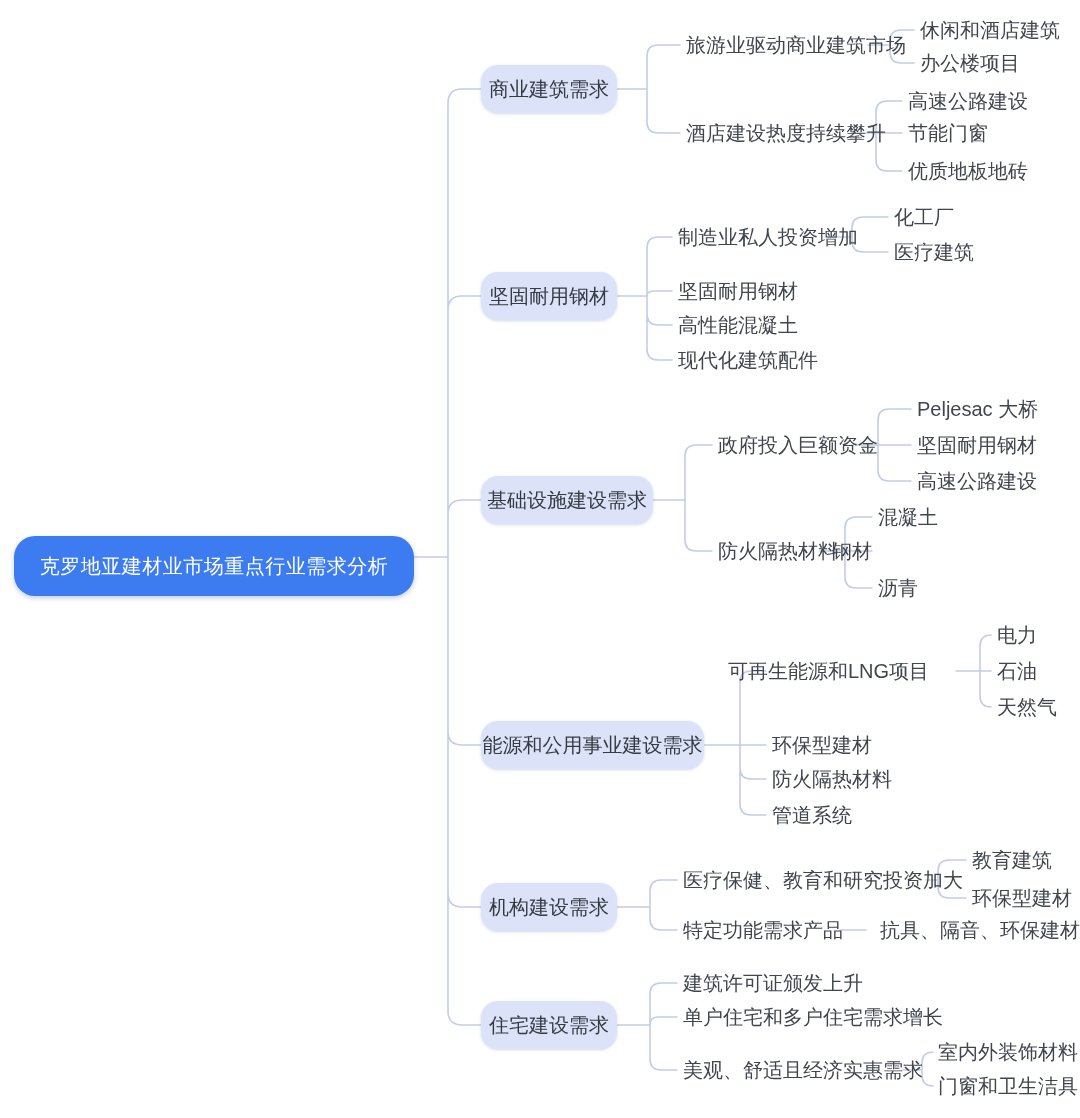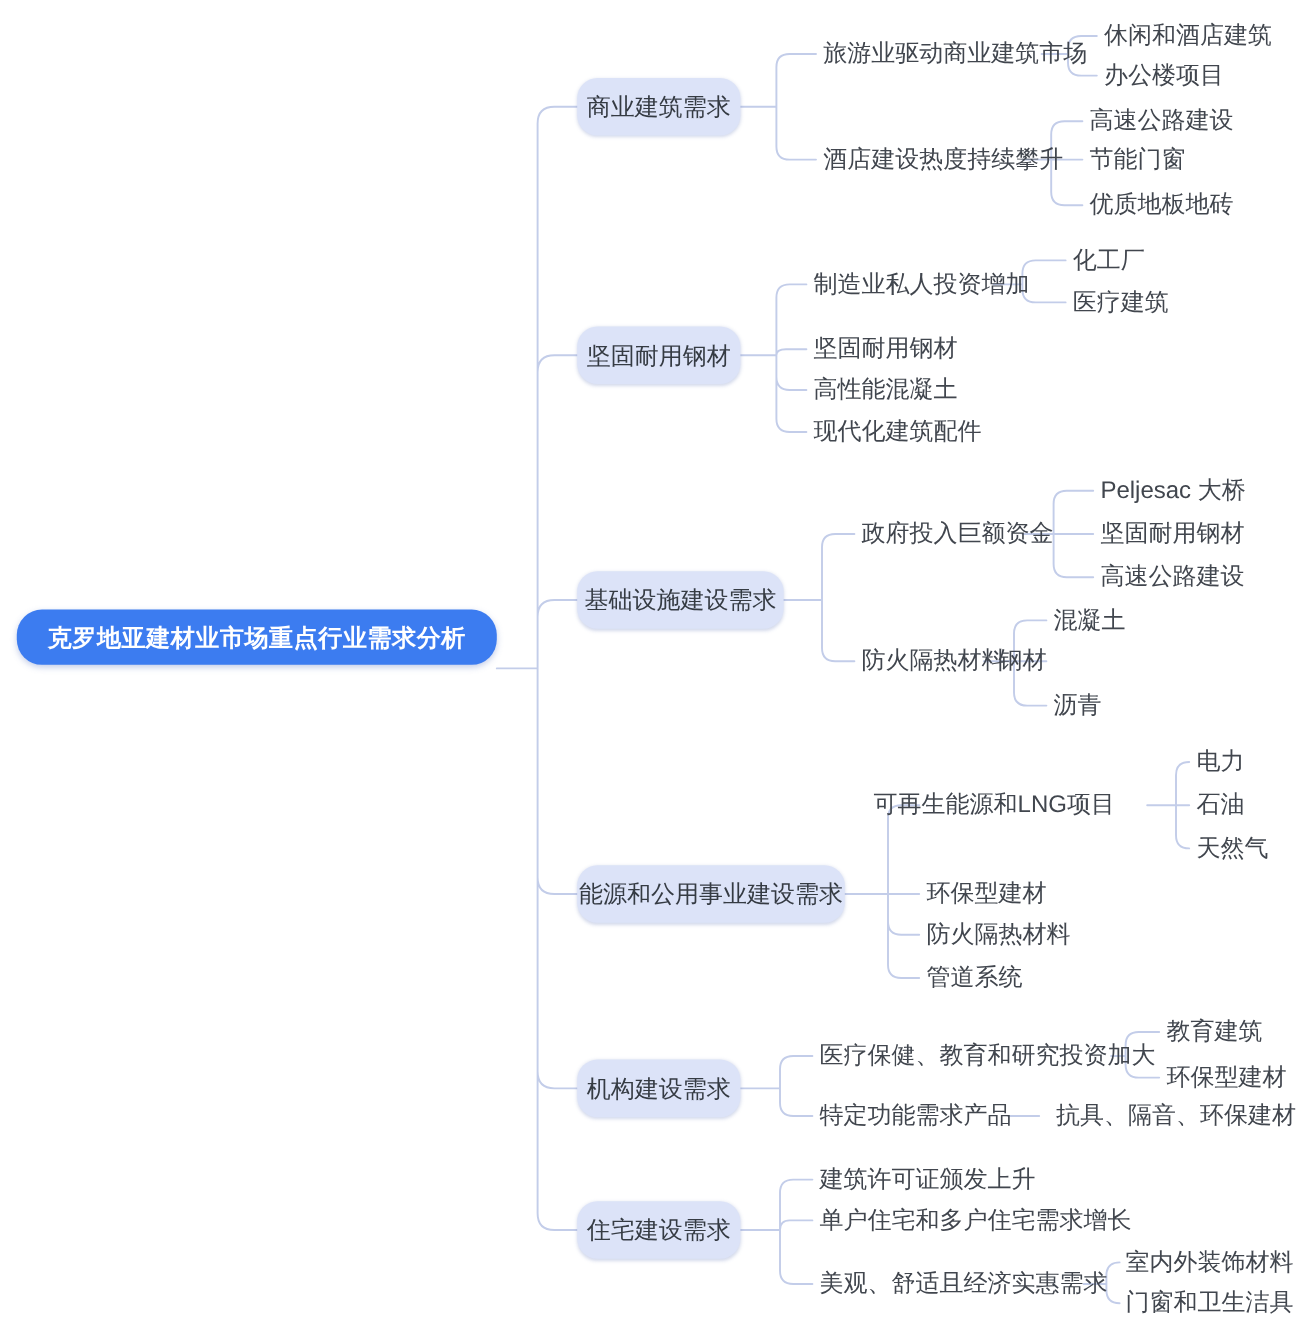--- a/index.html
+++ b/index.html
@@ -7,24 +7,24 @@
     --branch-bg:#DCE3F8; --branch-text:#353B43;
     --topic-text:#41464E; --line:#C3CDE9; --background:#FFFFFF;
   }
   html,body{margin:0;padding:0;}
   body{background:var(--background);font-family:"Liberation Sans",sans-serif;}
   #canvas{position:relative;width:1080px;height:1118px;background:var(--background);overflow:hidden;}
   #connectors{position:absolute;left:0;top:0;}
   #connectors path{fill:none;stroke:var(--line);stroke-width:1.6;stroke-linecap:round;}
   .node{position:absolute;box-sizing:border-box;}
   .root-pill{
-    left:14px;top:508px;width:400px;height:46px;border-radius:21px;
+    left:14px;top:536px;width:400px;height:60px;border-radius:21px;
     background:var(--root-bg);color:var(--root-text);
     display:flex;align-items:center;justify-content:center;
-    font-size:20px;font-weight:700;letter-spacing:.5px;
+    font-size:20px;font-weight:400;letter-spacing:.5px;
     box-shadow:0 2px 5px rgba(80,110,190,.35);
   }
   .branch-pill{
     left:481px;height:48px;border-radius:17px;
     background:var(--branch-bg);color:var(--branch-text);
     display:flex;align-items:center;justify-content:center;
     font-size:20px;font-weight:500;white-space:nowrap;
     box-shadow:0 1px 3px rgba(110,130,190,.30);
     transform:translateY(-50%);
   }

